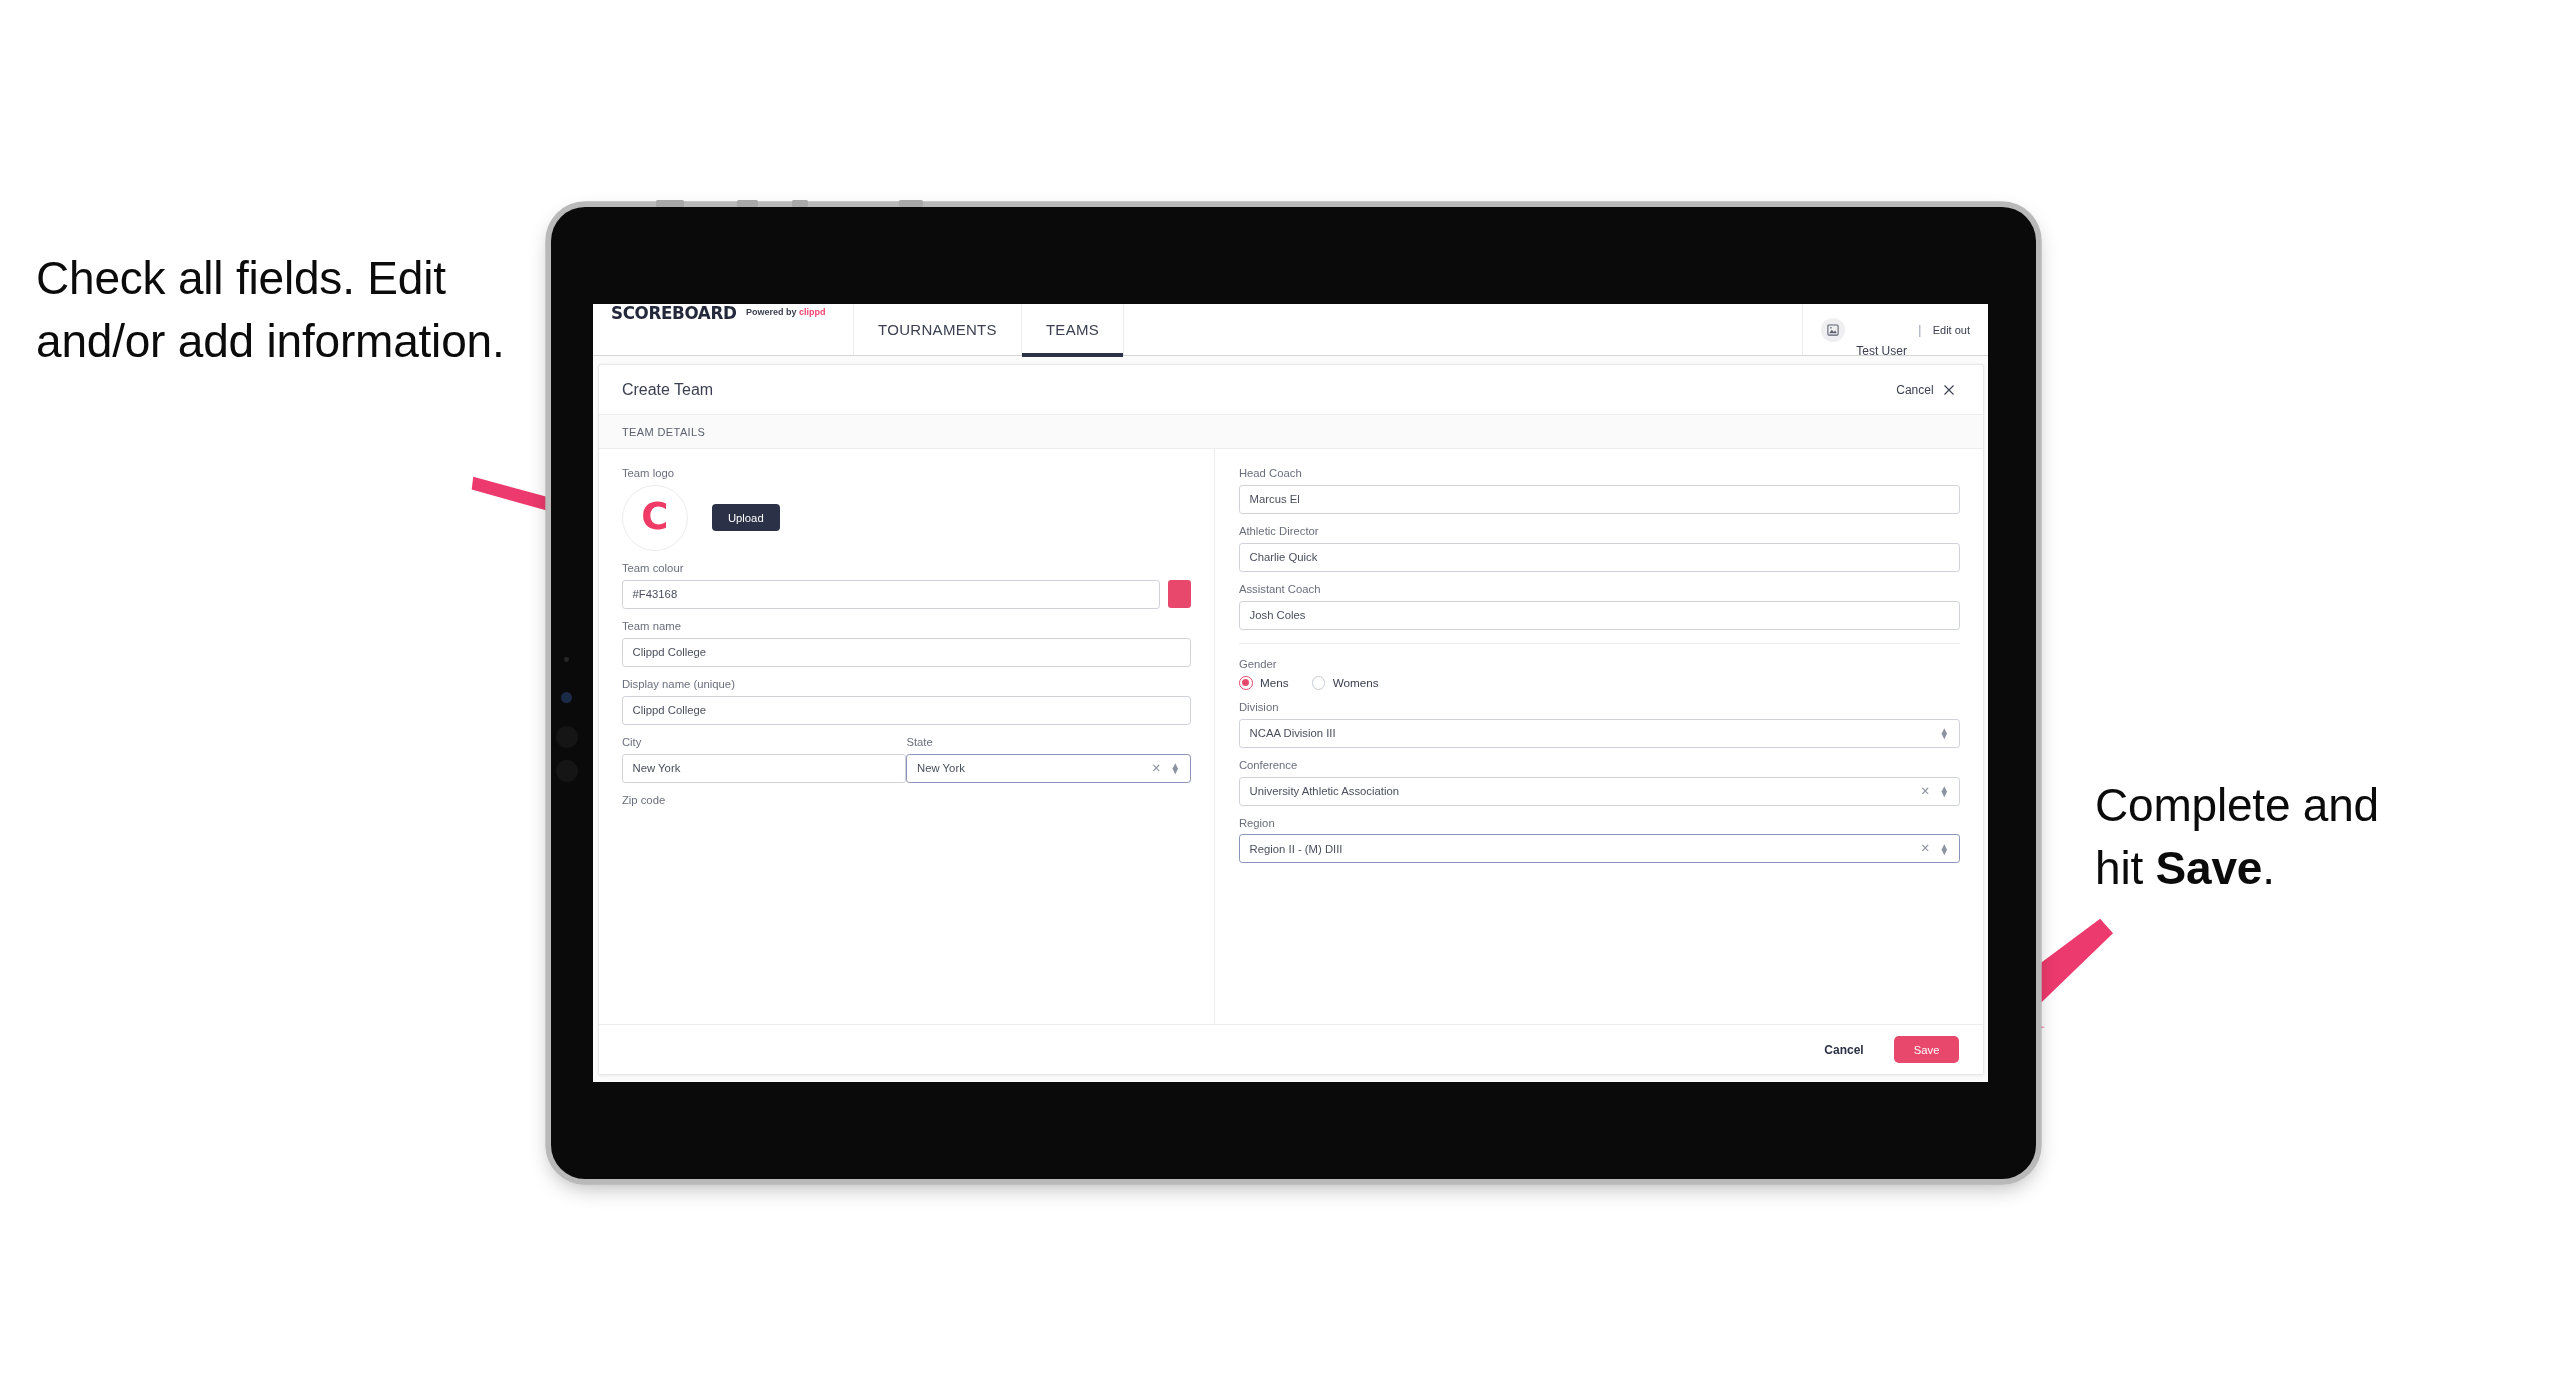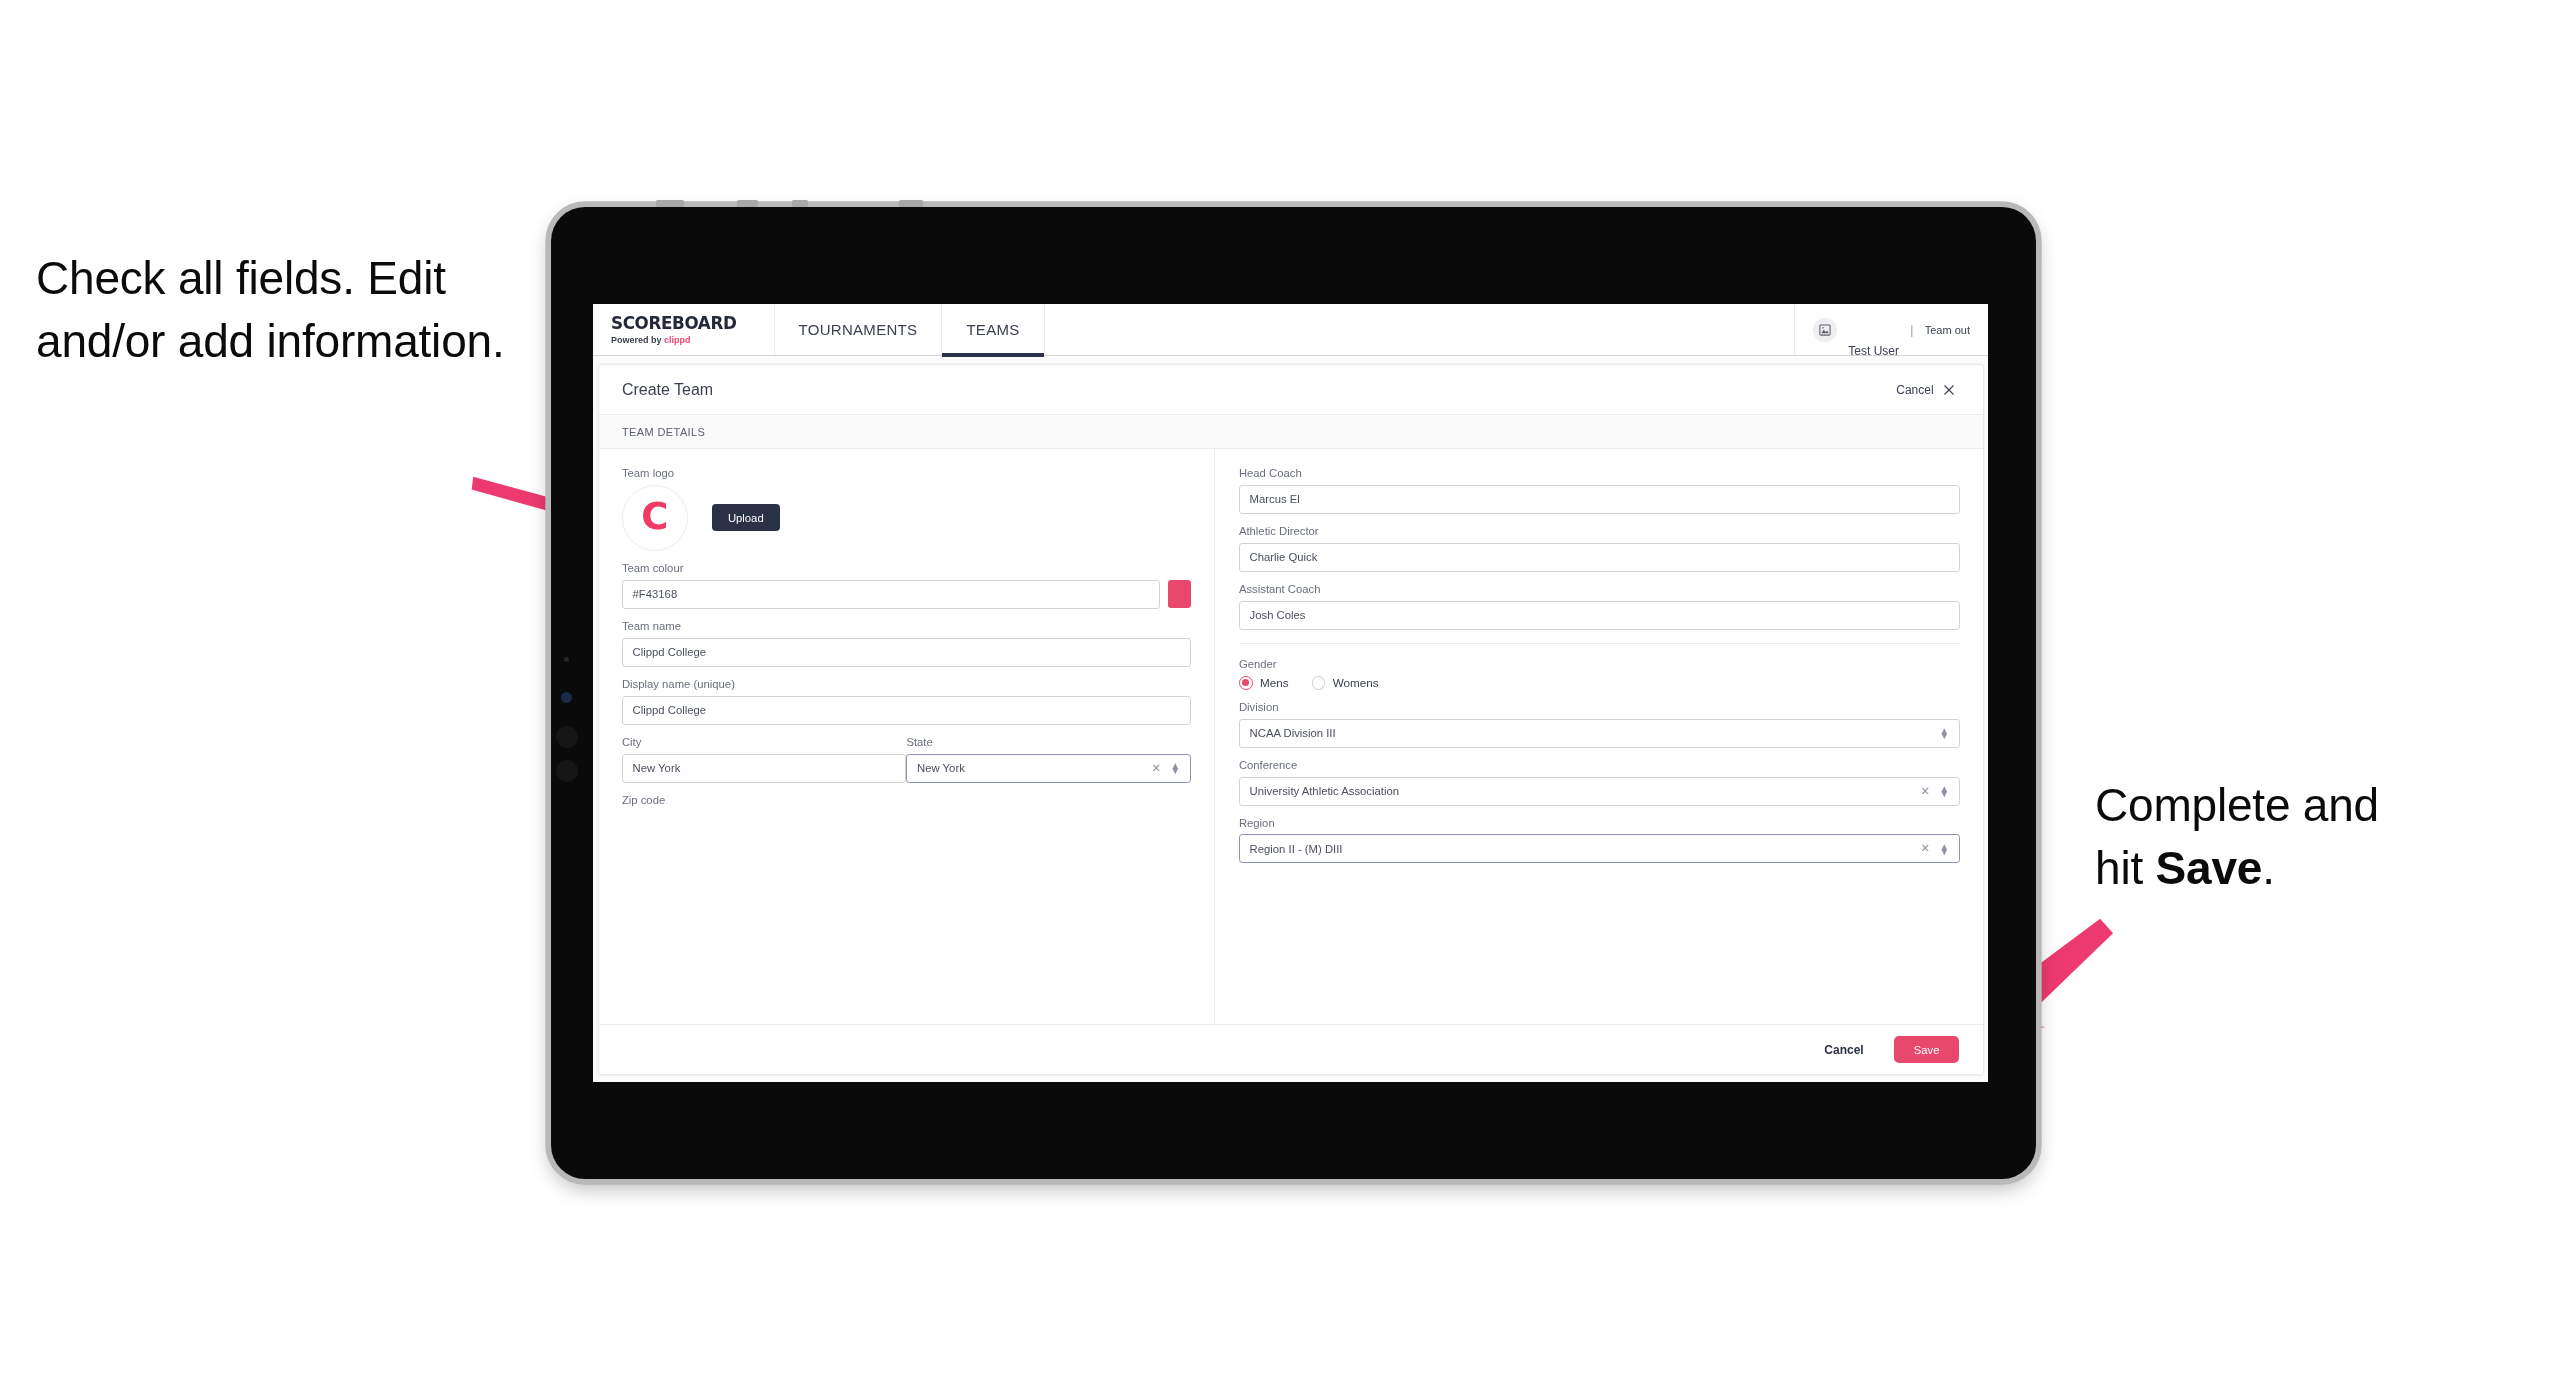--- a/index.html
+++ b/index.html
@@ -62,21 +62,21 @@
   }
 
   
   .topnav {
     position: relative;
     height: 52px; background:#ffffff;
     border-bottom: 1.6px solid #d6d6d6;
     display:flex; align-items: stretch;
   }
   .brand {
-    display:flex; flex-direction:column; justify-content:center;
+    display:flex; flex-direction:row; justify-content:center;
     padding: 0 27.6px 0 18px; border-right: 0.8px solid #ececec;
   }
   .brand-title {
     font-family: "DejaVu Sans", sans-serif;
     font-weight: 700; font-size: 18px; letter-spacing: -0.4px;
     color:#23283a; line-height:1;
     transform: scaleX(0.93);
     transform-origin: left center;
   }
   .brand-sub { font-size:9px; color:#3a3f50; margin-top:3.2px; font-weight:600; }
@@ -243,21 +243,21 @@
         <div class="nav-right">
           <div class="avatar">
             <svg width="12" height="12" viewBox="0 0 16 16">
               <rect x="1.2" y="1.2" width="13.6" height="13.6" rx="1.5" fill="none" stroke="#5a5f6e" stroke-width="1.4"></rect>
               <path d="M3 12.2 L6.4 7.6 L9 10.8 L10.9 8.6 L13 12.2 Z" fill="#5a5f6e"></path>
               <circle cx="5.3" cy="5.1" r="1.1" fill="#5a5f6e"></circle>
             </svg>
           </div>
           <span class="user-name">Test User</span>
           <span class="sep">|</span>
-          <span class="signout">Team out</span>
+          <span class="signout">Edit out</span>
         </div>
       </div>
 
       <div class="card">
 
         <div class="card-head">
           <div class="card-title">Create Team</div>
           <div class="cancel-x">
             <span class="lbl">Cancel</span>
             <svg width="12" height="12" viewBox="0 0 16 16">

